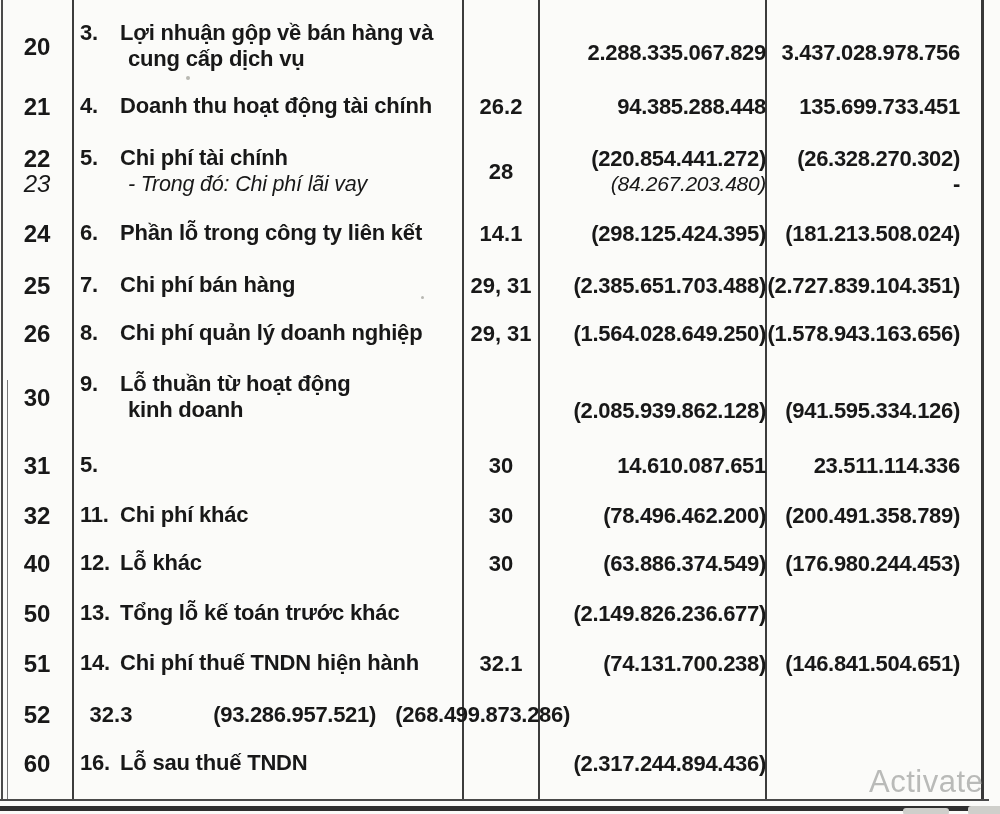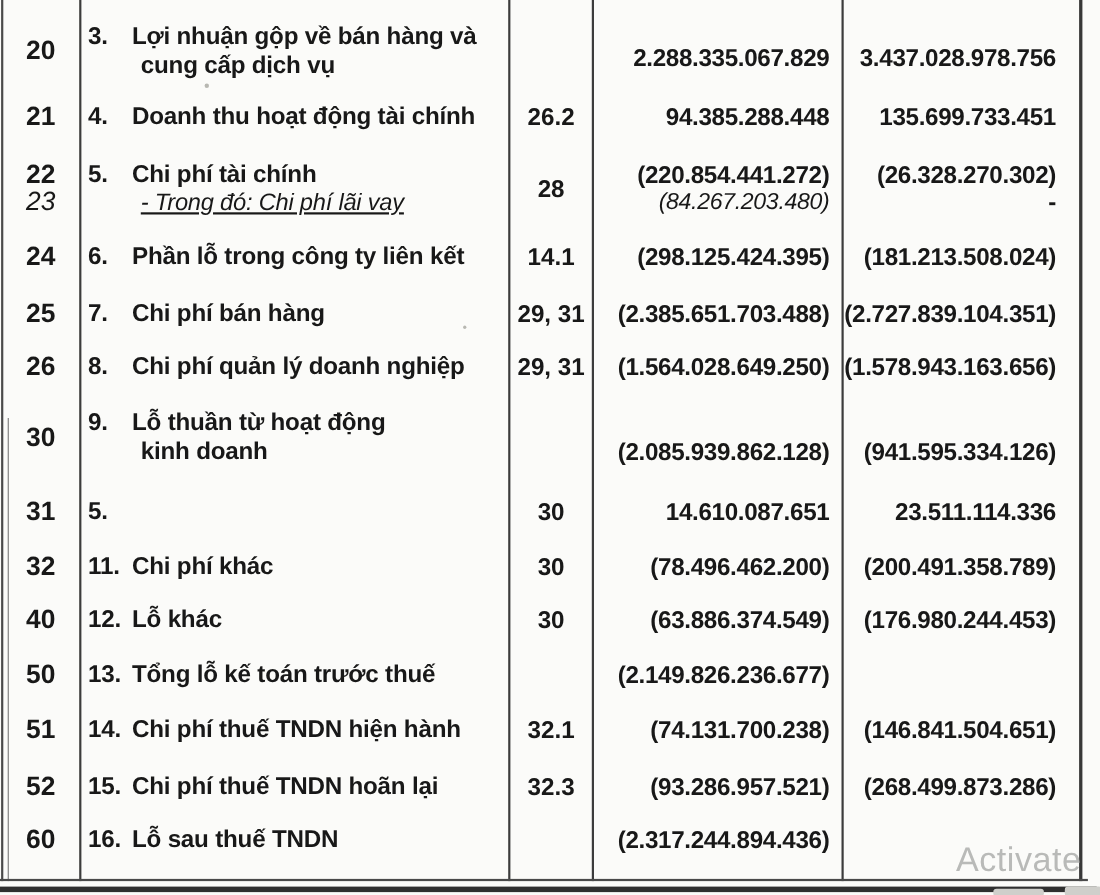--- a/index.html
+++ b/index.html
@@ -24,24 +24,24 @@
   .hline-thick{position:absolute;left:0;top:806px;width:997px;height:5px;background:#2f2f2f;}
   
   .row{position:absolute;left:0;width:983px;display:flex;align-items:center;}
   .c{box-sizing:border-box;}
   .c-code{width:74px;text-align:center;font-size:24px;font-weight:700;line-height:25px;}
   .code2{font-weight:400;font-style:italic;}
   .c-desc{width:390px;padding-left:6px;font-size:22px;font-weight:700;line-height:26px;letter-spacing:-0.2px;}
   .dline{display:flex;}
   .no{display:inline-block;width:40px;flex:0 0 40px;}
   .ind{margin-left:48px;}
-  .sublabel{font-weight:400;font-style:italic;font-size:21.5px;text-decoration:underline;}
+  .sublabel{font-weight:400;font-style:italic;font-size:21.5px;}
   .c-note{width:74px;text-align:center;font-size:22px;font-weight:700;line-height:25px;white-space:nowrap;}
   .c-val{font-size:22px;font-weight:700;line-height:25px;text-align:right;letter-spacing:-0.3px;white-space:nowrap;}
-  .c-v1{width:228px;padding-right:12px;}
+  .c-v1{width:228px;}
   .c-v2{width:217px;padding-right:23px;}
   .valsub{font-weight:400;font-style:italic;font-size:21px;}
   .off13{margin-top:13px;}   
   .off26{margin-top:26px;}   
   
   .watermark{
     position:absolute;top:764px;left:869px;width:140px;
     font-size:31px;font-weight:400;color:#b9bab8;letter-spacing:0.5px;
     white-space:nowrap;
   }
@@ -206,21 +206,21 @@
     <div class="c c-note">30</div>
     <div class="c c-val c-v1">(63.886.374.549)</div>
     <div class="c c-val c-v2">(176.980.244.453)</div>
   </div>
 
   <div class="row" style="top:600px">
     <div class="c c-code">50</div>
     <div class="c c-desc">
       <div class="dline">
           <span class="no">13.</span>
-          <span>Tổng lỗ kế toán trước thuế</span>
+          <span>Tổng lỗ kế toán trước khác</span>
         </div>
     </div>
     <div class="c c-note"></div>
     <div class="c c-val c-v1">(2.149.826.236.677)</div>
   </div>
 
   <div class="row" style="top:650px">
     <div class="c c-code">51</div>
     <div class="c c-desc">
       <div class="dline">
@@ -228,26 +228,20 @@
           <span>Chi phí thuế TNDN hiện hành</span>
         </div>
     </div>
     <div class="c c-note">32.1</div>
     <div class="c c-val c-v1">(74.131.700.238)</div>
     <div class="c c-val c-v2">(146.841.504.651)</div>
   </div>
 
   <div class="row" style="top:702px">
     <div class="c c-code">52</div>
-    <div class="c c-desc">
-      <div class="dline">
-          <span class="no">15.</span>
-          <span>Chi phí thuế TNDN hoãn lại</span>
-        </div>
-    </div>
     <div class="c c-note">32.3</div>
     <div class="c c-val c-v1">(93.286.957.521)</div>
     <div class="c c-val c-v2">(268.499.873.286)</div>
   </div>
 
   <div class="row" style="top:750px">
     <div class="c c-code">60</div>
     <div class="c c-desc">
       <div class="dline">
           <span class="no">16.</span>

